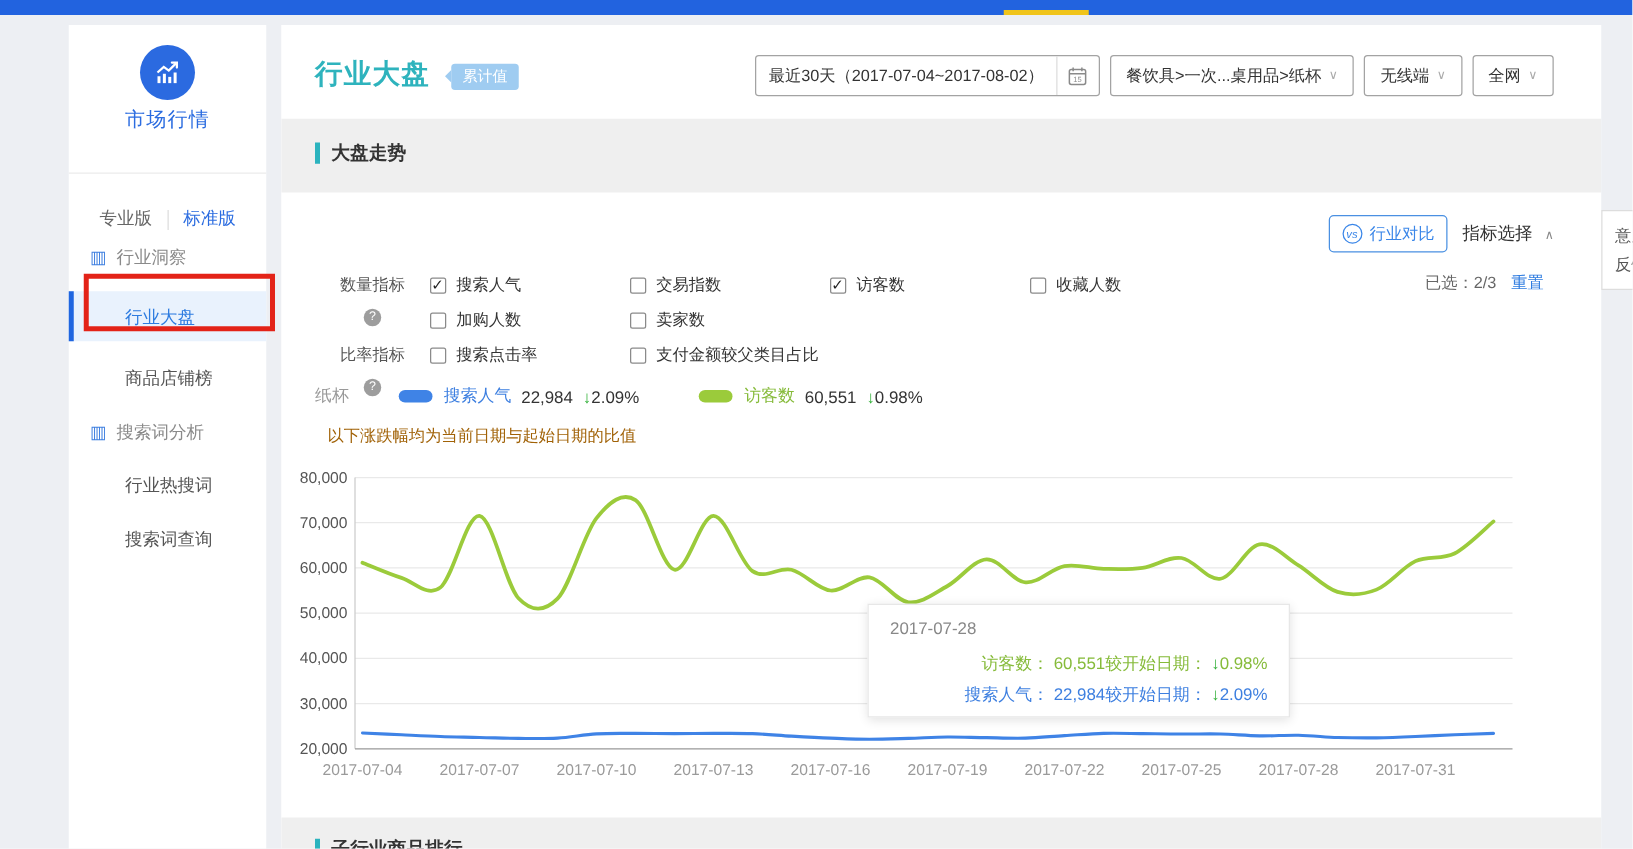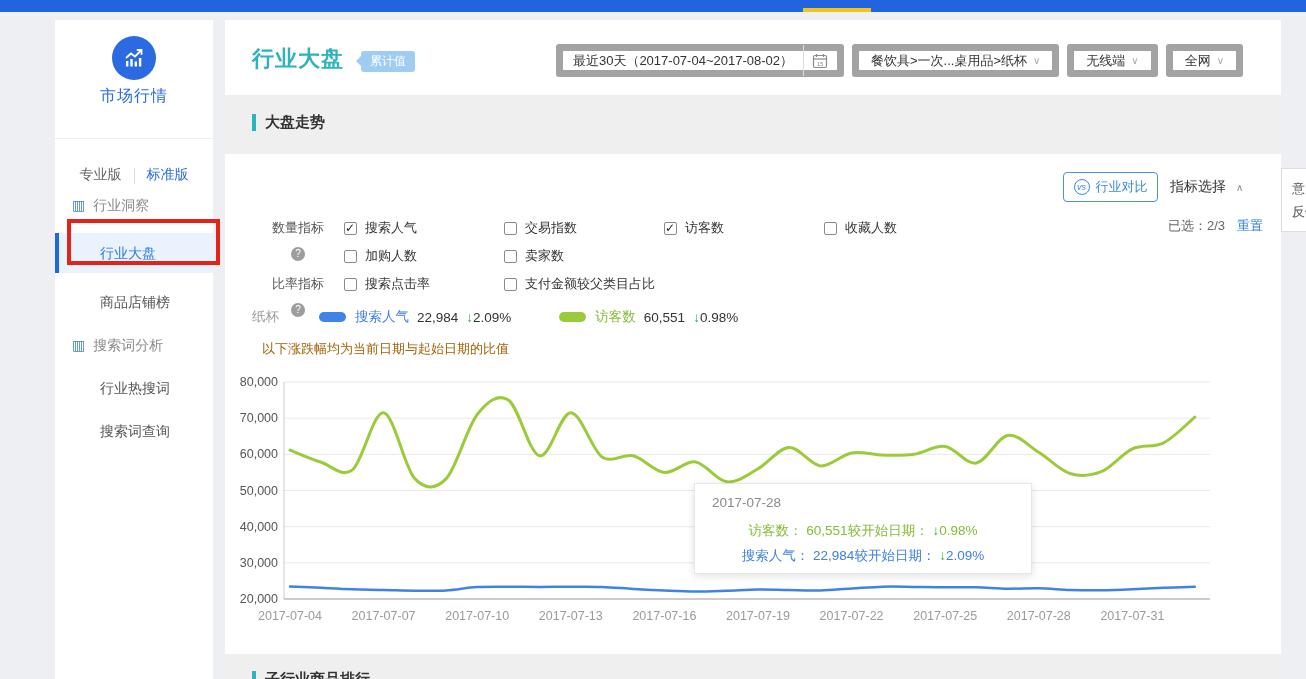--- a/index.html
+++ b/index.html
@@ -34,21 +34,21 @@
   .annotation-box { position:absolute; left:67px; top:219px; width:153px; height:46px; border:4px solid #e32318; z-index:50; pointer-events:none; }
 
   
   .main { position:absolute; left:225px; top:20px; width:1056px; height:659px; background:#fff; overflow:hidden; }
 
   .page-title { position:absolute; left:27px; top:24px; font-size:22px; font-weight:bold; color:#2eb3bd; letter-spacing:1px; }
   .title-badge { position:absolute; left:136px; top:31px; background:#9fccf1; color:#fff; font-size:12px; height:21px; line-height:21px; padding:0 9px; border-radius:3px; }
   .title-badge::before { content:""; position:absolute; left:-10px; top:5px; border:5px solid transparent; border-right-color:#9fccf1; }
 
   .hdr-controls { position:absolute; right:38px; top:24px; display:flex; gap:8px; }
-  .hdr-box { height:33px; line-height:31px; border:7px solid #a3a3a3; border-radius:3px; background:#fff; font-size:13px; color:#333; cursor:pointer; display:flex; align-items:center; }
+  .hdr-box { height:33px; line-height:31px; border:1px solid #a3a3a3; border-radius:3px; background:#fff; font-size:13px; color:#333; cursor:pointer; display:flex; align-items:center; }
   .date-box-text { padding:0 10px; }
   .cal-cell { width:34px; height:31px; border-left:1px solid #ddd; display:flex; align-items:center; justify-content:center; }
   .sel-box { padding:0 12px; }
   .caret { color:#aaa; font-size:10px; margin-left:6px; }
 
   .section-band { position:absolute; left:0; top:75px; width:1056px; height:59px; background:#efefef; }
   .section-title { position:absolute; left:27px; top:18px; display:flex; align-items:center; font-size:15px; font-weight:bold; color:#333; }
   .tbar { display:inline-block; width:4px; height:17px; background:#2bb3be; margin-right:9px; }
 
   
@@ -59,39 +59,39 @@
 
   .metrics { position:absolute; left:27px; top:194px; width:900px; }
   .metric-row { display:flex; }
   .metric-label-cell { width:92px; font-size:13px; color:#555; line-height:28px; display:flex; align-items:center; gap:5px; align-self:flex-start; height:28px;flex-direction:column; }
   .help { width:14px; height:14px; border-radius:50%; background:#9d9d9d; color:#fff; font-size:10px; line-height:14px; text-align:center; cursor:pointer; }
   .metric-grid { display:grid; grid-template-columns:repeat(4,160px); }
   .metric-item { height:28px; display:flex; align-items:center; gap:8px; font-size:13px; color:#333; cursor:pointer; }
   .cb { width:13px; height:13px; border:1px solid #8a8a8a; border-radius:2px; background:#fff; position:relative; }
   .cb.checked::after { content:"✓"; position:absolute; left:0px; top:-2px; font-size:12px; font-weight:bold; color:#222; }
 
-  .selected-count { position:absolute; left:915px; top:197px; font-size:13px; color:#666;margin-left:28px; }
+  .selected-count { position:absolute; left:915px; top:197px; font-size:13px; color:#666; }
   .reset-link { color:#2e7ce0; margin-left:12px; cursor:pointer; }
 
   
   .legend { position:absolute; left:27px; top:288px; display:flex; align-items:center; font-size:13.5px; }
   .legend-cat { color:#999; margin-right:40px; }
   .legend-item { display:flex; align-items:center; margin-right:48px; }
   .pill { width:27px; height:10px; border-radius:5px; margin-right:9px; }
   .legend-name { margin-right:8px; }
   .legend-val { color:#333; margin-right:8px; }
   .arrow-down { color:#2eaf35; font-weight:bold; }
   .legend-chg { color:#333; }
   .chart-note { position:absolute; left:37px; top:320px; font-size:13px; color:#a16207; }
 
   
   .chart-svg { position:absolute; left:7px; top:352px; z-index:1; }
   .chart-tooltip { position:absolute; left:469px; top:463px; width:338px; height:91px; background:#fff; border:1px solid #e7e7e7; box-shadow:0 2px 8px rgba(0,0,0,.12); z-index:5; padding:11px 17px 0 17px; font-size:13.5px; }
   .tt-date { color:#888; margin-bottom:8px; }
-  .tt-row { display:flex; justify-content:center; line-height:25px; }
+  .tt-row { display:flex; justify-content:flex-end; line-height:25px; }
   .tt-row.visitors { color:#86bb3a; }
   .tt-row.search { color:#3d7fe0; }
 
   .bottom-band { position:absolute; left:0; top:634px; width:1056px; height:45px; background:#efefef; }
   .bottom-title { position:absolute; left:27px; top:16px; display:flex; align-items:center; font-size:15px; font-weight:bold; color:#333; }
 
   
   .feedback { position:absolute; left:1281px; top:168px; width:46px; height:64px; background:#fff; border:1px solid #ddd; padding:8px 0 0 10px; font-size:13px; color:#555; line-height:23px; cursor:pointer; z-index:10; }
 </style>
 </head>

